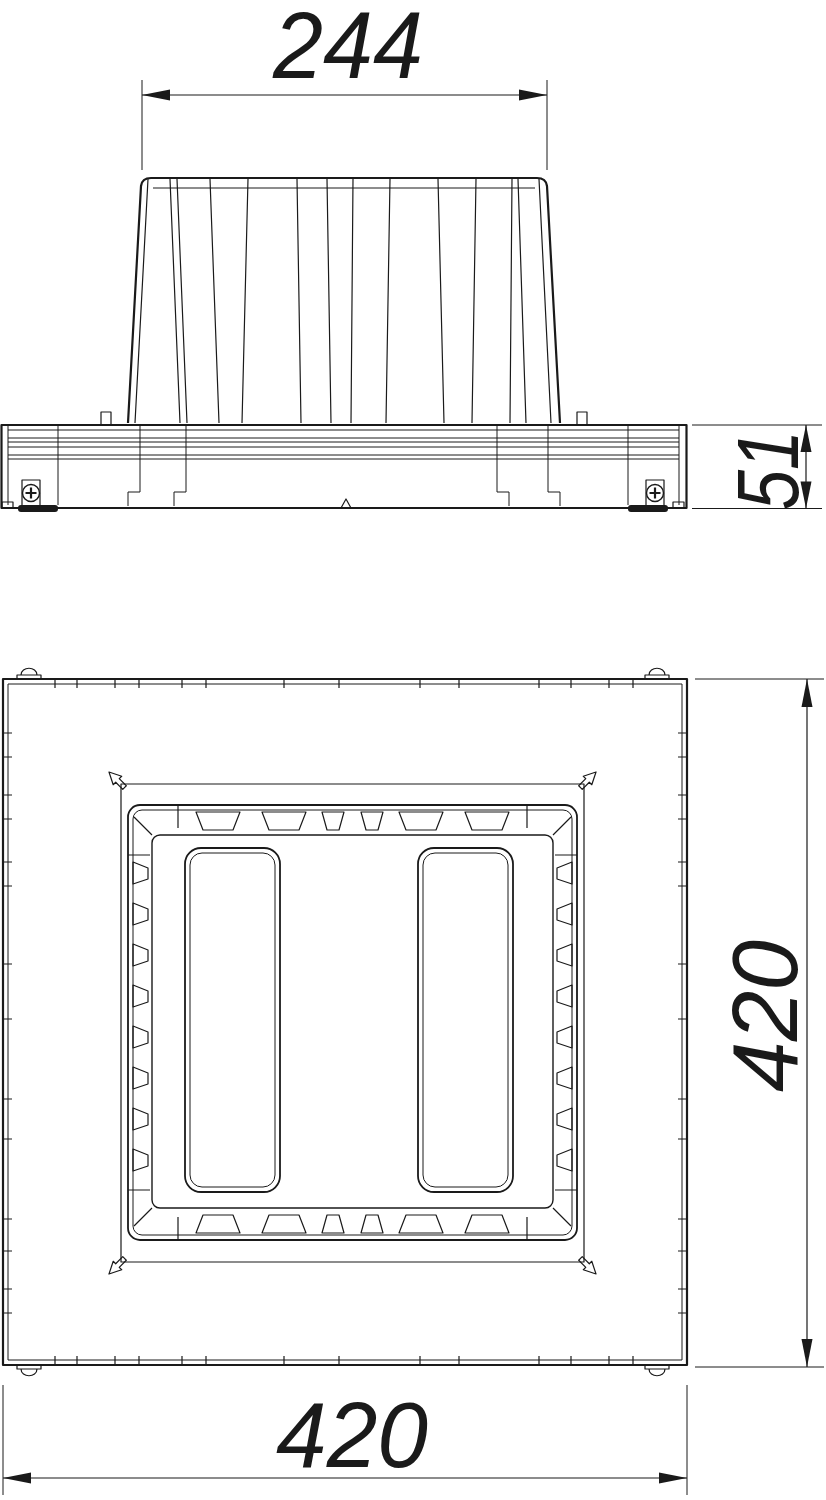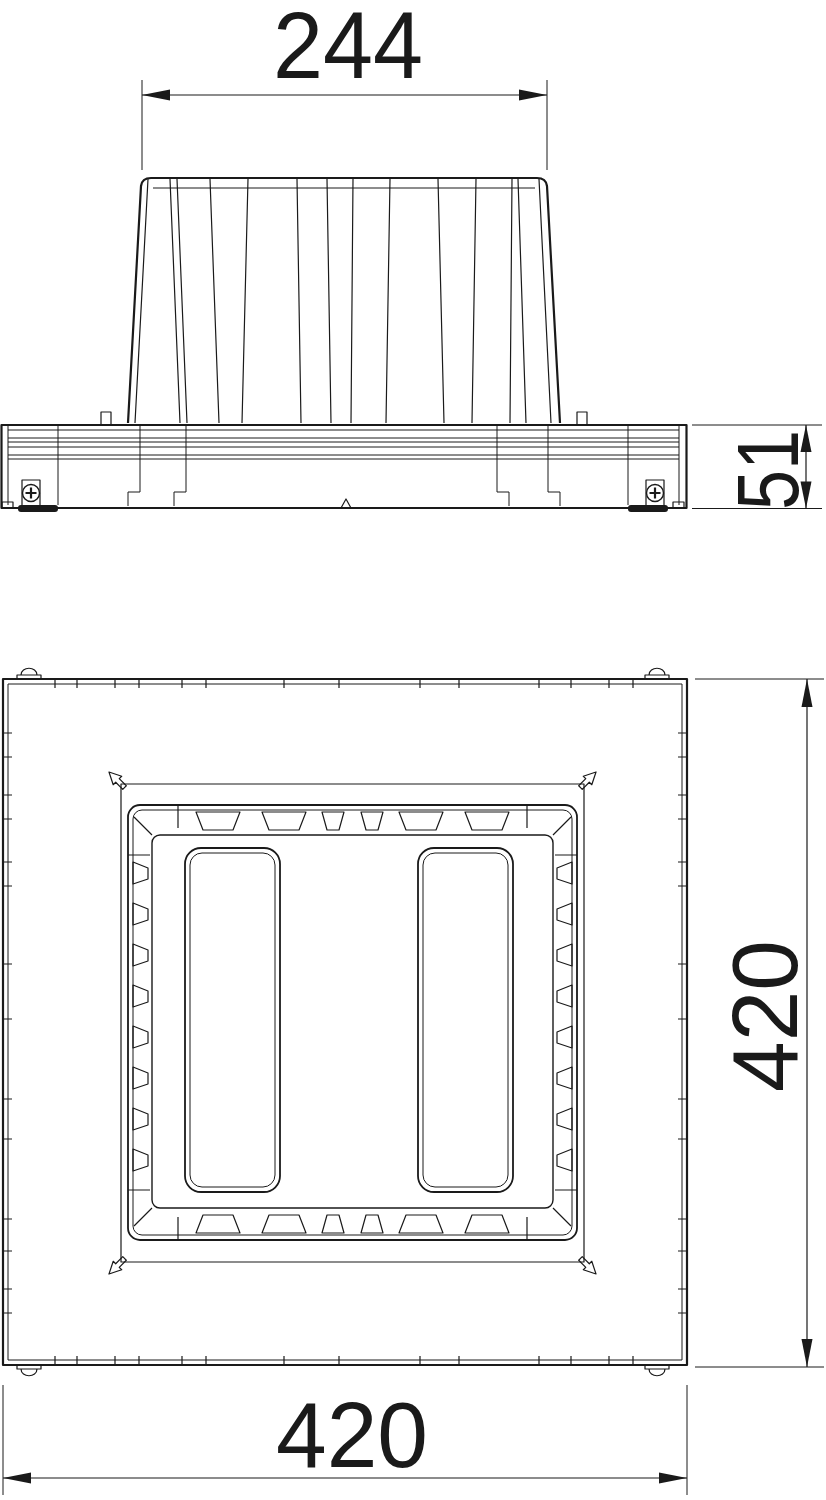--- a/index.html
+++ b/index.html
@@ -1,17 +1,17 @@
 <!DOCTYPE html>
 <html><head>
 <meta charset="utf-8">
 <style>
   :root { --line: #1a1a1a; --bg: #ffffff; }
   html,body { margin:0; padding:0; background:var(--bg); }
-  .stage { position:relative; width:826px; height:1500px; background:var(--bg); overflow:hidden; }
+  .stage { position:relative; width:826px; height:1500px; background:var(--bg); overflow:hidden;font-style:italic; }
   svg { display:block; }
   svg .s  { stroke:var(--line); fill:none; stroke-linejoin:round; }
   svg .w2  { stroke-width:2.2; }
   svg .w18 { stroke-width:1.8; }
   svg .w14 { stroke-width:1.4; }
   svg .w12 { stroke-width:1.2; }
   svg .w1  { stroke-width:1; }
   svg .fill { fill:var(--line); stroke:none; }
   svg text.dim {
     font-family:"Liberation Sans","DejaVu Sans",sans-serif;

